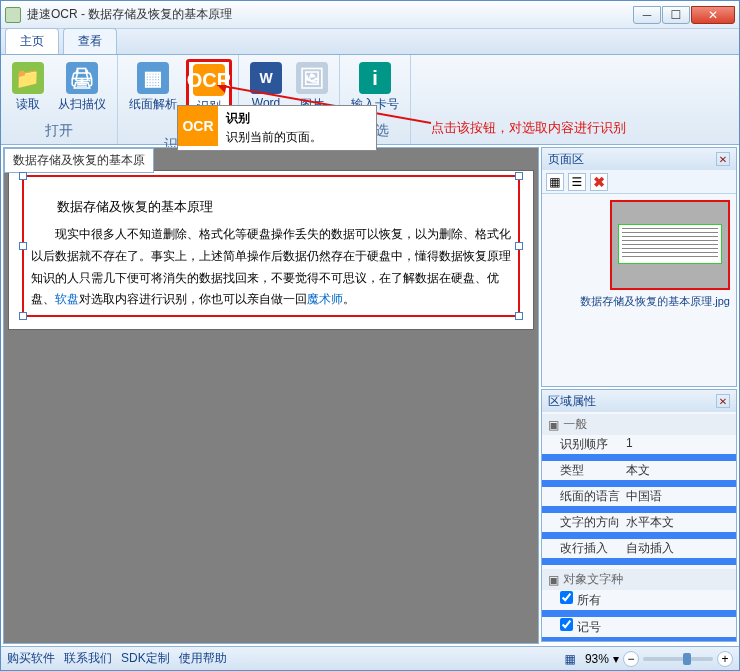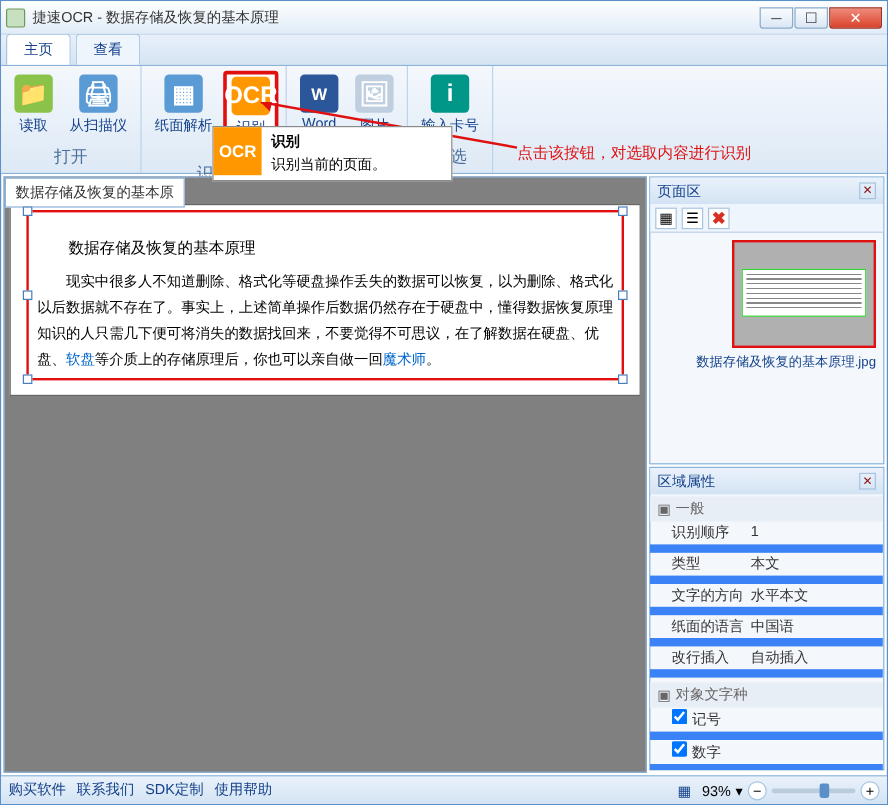--- a/index.html
+++ b/index.html
@@ -155,21 +155,21 @@
   </svg>
   <div class="annotation">点击该按钮，对选取内容进行识别</div>
 
   <div class="main">
     <div class="doc-area">
       <div class="doc-tab">数据存储及恢复的基本原</div>
       <div class="page">
         <div class="page-text">
           <h4>数据存储及恢复的基本原理</h4>
           <p>
-            <span>现实中很多人不知道删除、格式化等硬盘操作丢失的数据可以恢复，以为删除、格式化以后数据就不存在了。事实上，上述简单操作后数据仍然存在于硬盘中，懂得数据恢复原理知识的人只需几下便可将消失的数据找回来，不要觉得不可思议，在了解数据在硬盘、优盘、</span><span class="link">软盘</span><span>等介质上的存储原理后，你也可以亲自做一回</span><span class="link">魔术师</span><span>。</span>
+            <span>现实中很多人不知道删除、格式化等硬盘操作丢失的数据可以恢复，以为删除、格式化以后数据就不存在了。事实上，上述简单操作后数据仍然存在于硬盘中，懂得数据恢复原理知识的人只需几下便可将消失的数据找回来，不要觉得不可思议，在了解数据在硬盘、优盘、</span><span class="link">软盘</span><span>对选取内容进行识别，你也可以亲自做一回</span><span class="link">魔术师</span><span>。</span>
           </p>
         </div>
       </div>
       <div class="sel-box">
         <div class="sel-handle" style="top:-5px;left:-5px"></div>
         <div class="sel-handle" style="top:-5px;right:-5px"></div>
         <div class="sel-handle" style="bottom:-5px;left:-5px"></div>
         <div class="sel-handle" style="bottom:-5px;right:-5px"></div>
         <div class="sel-handle" style="top:50%;left:-5px;margin-top:-4px"></div>
         <div class="sel-handle" style="top:50%;right:-5px;margin-top:-4px"></div>
@@ -205,34 +205,37 @@
             <div class="prop-section-h">▣ <span>一般</span></div>
             <div class="prop-row">
                 <div class="prop-k">识别顺序</div>
                 <div class="prop-v">1</div>
               </div>
             <div class="prop-row">
                 <div class="prop-k">类型</div>
                 <div class="prop-v">本文</div>
               </div>
             <div class="prop-row">
+                <div class="prop-k">纸面的语言</div>
+                <div class="prop-v">中国语</div>
+              </div>
+            <div class="prop-row">
                 <div class="prop-k">文字的方向</div>
                 <div class="prop-v">水平本文</div>
-              </div>
-            <div class="prop-row">
-                <div class="prop-k">纸面的语言</div>
-                <div class="prop-v">中国语</div>
               </div>
             <div class="prop-row">
                 <div class="prop-k">改行插入</div>
                 <div class="prop-v">自动插入</div>
               </div>
           </div>
           <div class="prop-section">
             <div class="prop-section-h">▣ <span>对象文字种</span></div>
+            <div class="prop-row">
+                <div class="prop-k"><input type="checkbox" class="chk" checked="" style=""><span>所有</span></div>
+              </div>
             <div class="prop-row">
                 <div class="prop-k"><input type="checkbox" class="chk" checked="" style=""><span>记号</span></div>
               </div>
             <div class="prop-row">
                 <div class="prop-k"><input type="checkbox" class="chk" checked="" style=""><span>数字</span></div>
               </div>
             <div class="prop-row">
                 <div class="prop-k"><input type="checkbox" class="chk" checked="" style=""><span>英字母</span></div>
               </div>
 

